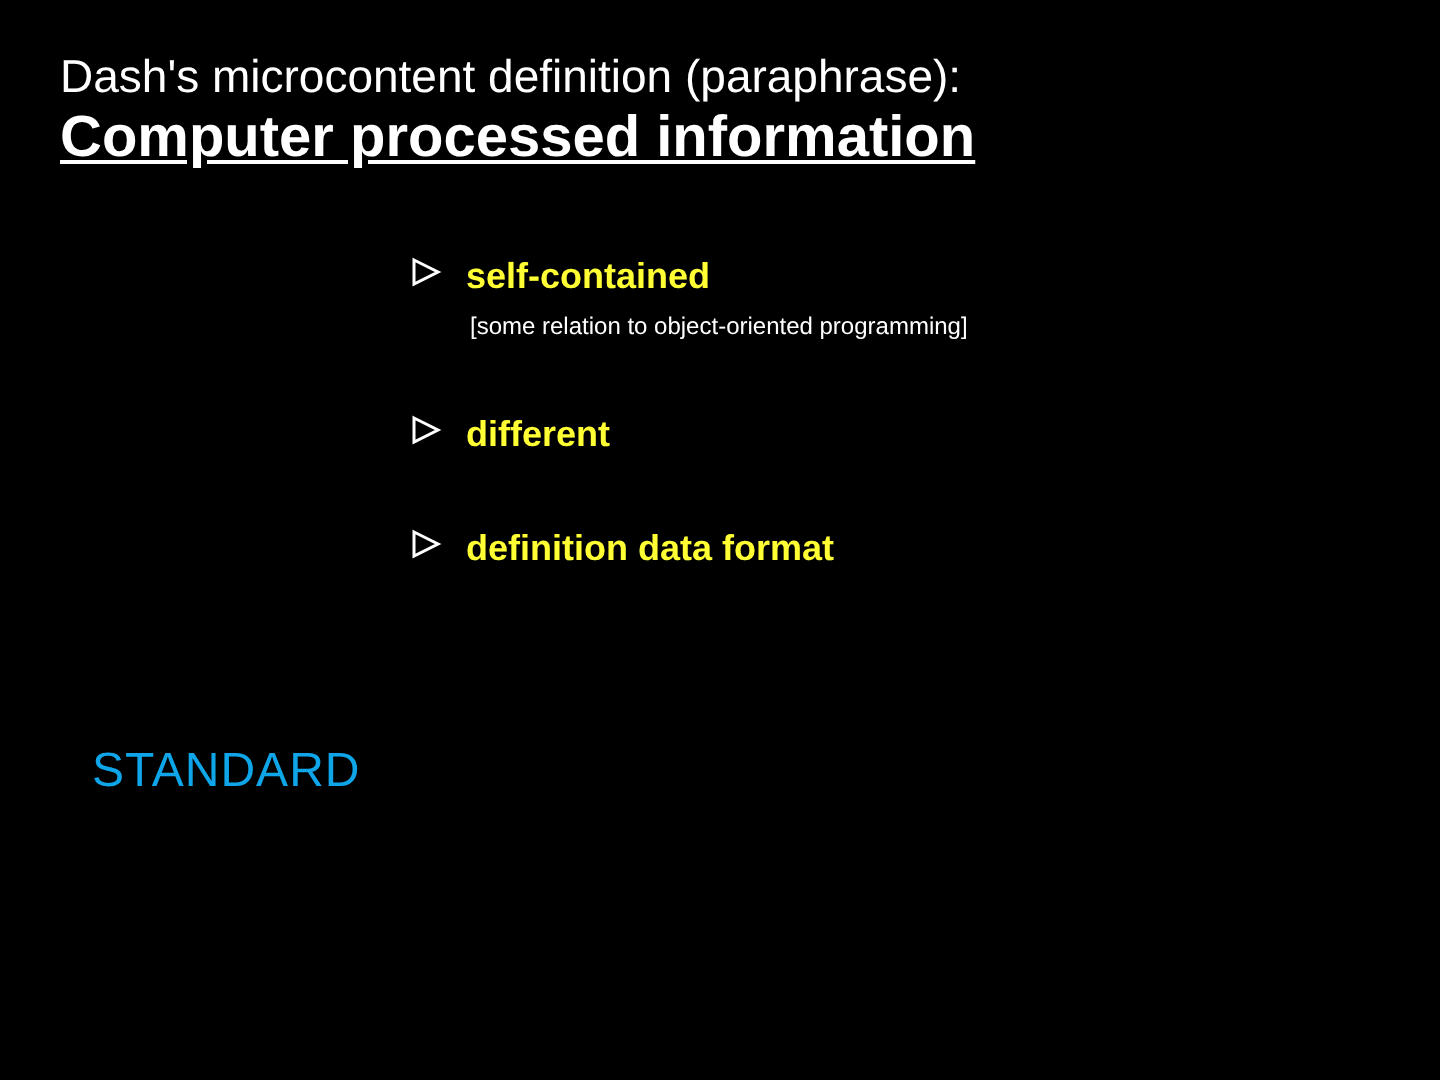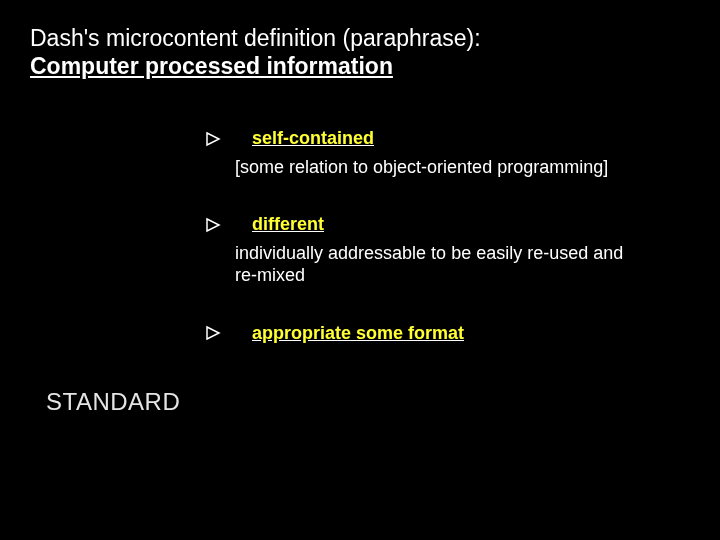--- a/index.html
+++ b/index.html
@@ -22,66 +22,65 @@
     left: 30px;
     top: 24px;
     width: 660px;
   }
   .title-line {
     font-size: 23px;
     line-height: 1.25;
     color: #fff;
   }
   .subtitle-line {
-    font-size: 23px;
+    font-size: 29px;
     font-weight: bold;
     color: #fff;
     text-decoration: underline;
   }
   .bullets {
     position: absolute;
     left: 205px;
     top: 128px;
     width: 480px;
   }
   .bullet-block {
     margin-bottom: 36px;
   }
   .bullet-row {
     display: flex;
-    align-items: center;
-    gap: 31px;
-    text-decoration: underline;
+    align-items: flex-start;
+    gap: 12px;
   }
   .bullet-icon {
     flex: 0 0 auto;
   }
   .bullet-icon svg {
     display: block;
   }
   .bullet-title {
     font-size: 18px;
     font-weight: bold;
     color: #ffff33;
     line-height: 1.2;
   }
   .bullet-desc {
-    font-size: 18px;
+    font-size: 12px;
     color: #fff;
     margin-left: 30px;
     margin-top: 6px;
     line-height: 1.25;
     max-width: 410px;
   }
   .standard-label {
     position: absolute;
     left: 46px;
-    top: 388px;
+    top: 372px;
     font-size: 24px;
-    color: #e5e5e5;
+    color: #0ea5e9;
     letter-spacing: 0.5px;
   }
 </style>
 </head>
 <body>
 
 <div class="slide">
 
   <div class="header">
     <div class="title-line">Dash's microcontent definition (paraphrase):</div>
@@ -104,31 +103,30 @@
 
     <div class="bullet-block">
       <div class="bullet-row">
         <span class="bullet-icon">
           <svg width="16" height="16" viewBox="0 0 16 16">
               <polygon points="2,2 14,8 2,14" fill="none" stroke="#fff" stroke-width="1.5"></polygon>
             </svg>
         </span>
         <span class="bullet-title">different</span>
       </div>
-      <div class="bullet-desc">individually addressable to be easily re-used and re-mixed</div>
     </div>
 
     <div class="bullet-block">
       <div class="bullet-row">
         <span class="bullet-icon">
           <svg width="16" height="16" viewBox="0 0 16 16">
               <polygon points="2,2 14,8 2,14" fill="none" stroke="#fff" stroke-width="1.5"></polygon>
             </svg>
         </span>
-        <span class="bullet-title">appropriate some format</span>
+        <span class="bullet-title">definition data format</span>
       </div>
     </div>
 
   </div>
 
   <div class="standard-label">STANDARD</div>
 
 </div>
 
 </body></html>

